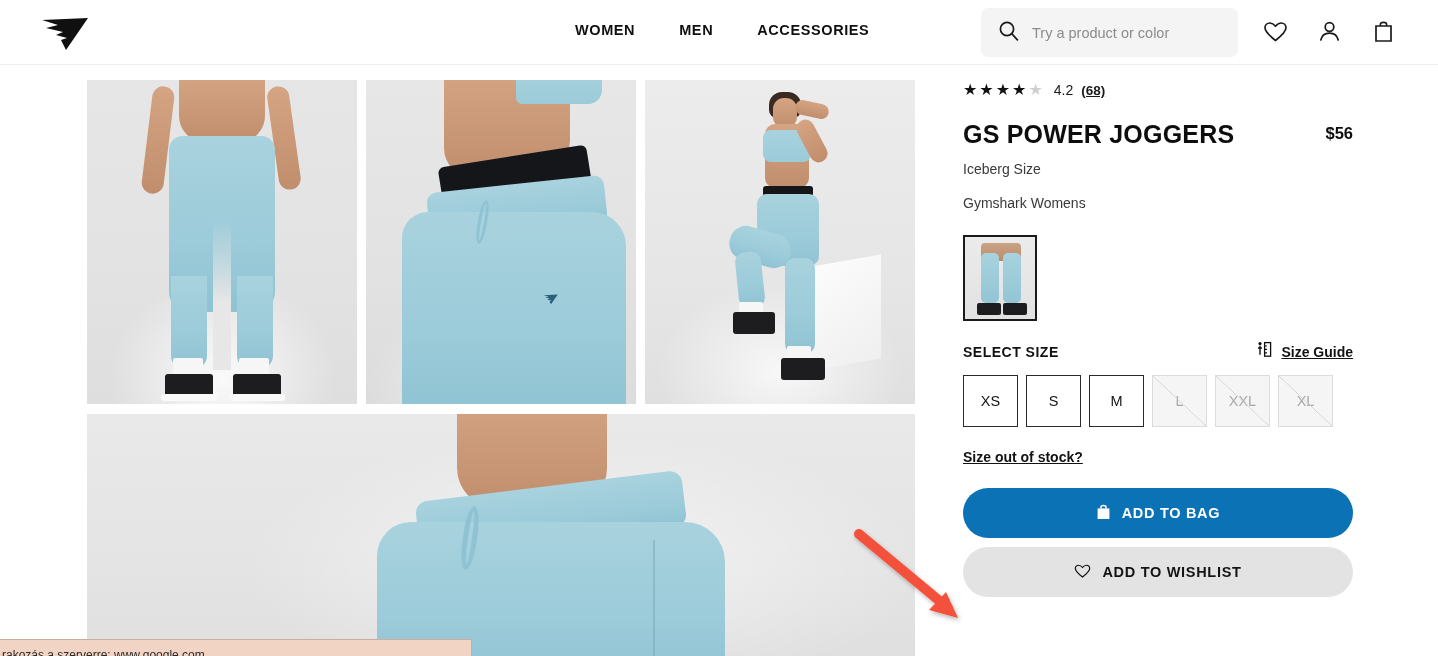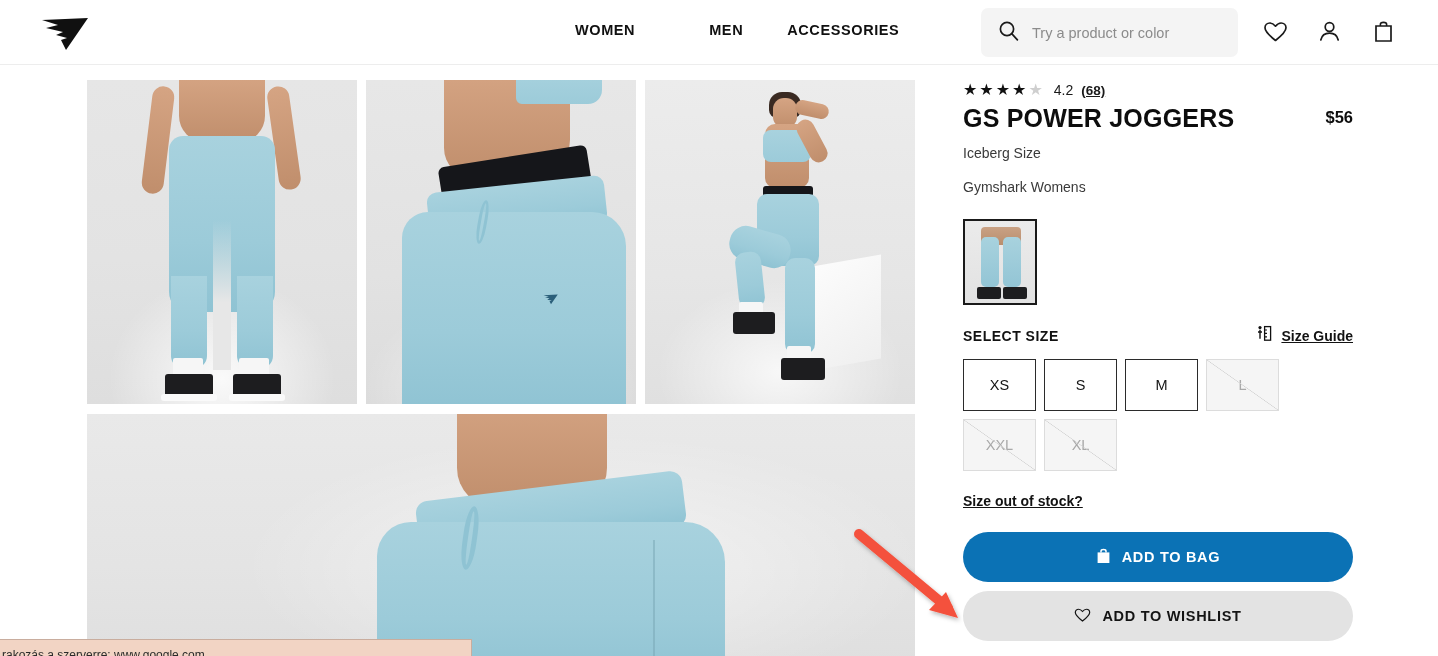--- a/index.html
+++ b/index.html
@@ -24,21 +24,21 @@
     width: 60px; height: 44px;
   }
   .nav {
     position: absolute; left: 575px; top: 22px;
     display: flex; gap: 0;
   }
   .nav-item {
     font-size: 14.5px; font-weight: bold; letter-spacing: .6px;
     color: #101010; cursor: pointer; white-space: nowrap;
   }
-  .nav-item.women  { margin-right: 74px; text-align: center; }
+  .nav-item.women  { margin-right: 44px; text-align: center; }
   .nav-item.men    { margin-right: 44px; }
 
   .search-wrap {
     position: absolute; left: 981px; top: 8px;
     width: 257px; height: 49px;
     background: #f4f4f4; border-radius: 7px;
     display: flex; align-items: center;
   }
   .search-icon { margin-left: 17px; display: block; }
   .search-input {
@@ -141,21 +141,21 @@
   
   .details { position: absolute; left: 963px; top: 80px; width: 390px; }
 
   .rating { display: flex; align-items: center; height: 20px; }
   .stars { display: flex; gap: 2px; font-size: 16px; line-height: 1; }
   .star { color: #111; }
   .star.empty { color: #cfcfcf; }
   .rating-score { margin-left: 11px; font-size: 14px; color: #1a1a1a; }
   .rating-count { margin-left: 8px; font-size: 13.5px; color: #1a1a1a; text-decoration: underline; cursor: pointer; font-weight: bold; }
 
-  .title-row { display: flex; align-items: flex-start; justify-content: space-between; margin-top: 4px; }
+  .title-row { display: flex; align-items: flex-start; justify-content: space-between; margin-top: 20px; }
   .p-title { font-size: 25px; font-weight: bold; letter-spacing: .2px; color: #0d0d0d; }
   .p-price { font-size: 16.5px; font-weight: bold; color: #0d0d0d; padding-top: 4px; }
   .p-color { margin-top: 12px; font-size: 14px; color: #3a3a3a; }
   .p-brand { margin-top: 18px; font-size: 14px; color: #3a3a3a; }
 
   .swatches { margin-top: 24px; display: flex; gap: 10px; }
   .swatch {
     width: 74px; height: 86px; border: 2px solid #1a1a1a;
     overflow: hidden; position: relative; cursor: pointer;
     background: linear-gradient(180deg,#ebebeb,#e2e2e2);
@@ -166,21 +166,21 @@
   .sw-shoeL{ position:absolute; left: 12px; top: 66px; width: 24px; height: 12px; background:#1d1d1f; border-radius: 2px; }
   .sw-shoeR{ position:absolute; left: 38px; top: 66px; width: 24px; height: 12px; background:#1d1d1f; border-radius: 2px; }
 
   .size-head { margin-top: 20px; display: flex; align-items: center; justify-content: space-between; }
   .size-label { font-size: 14px; font-weight: bold; letter-spacing: .5px; color: #121212; }
   .size-guide { display: flex; align-items: center; gap: 8px; cursor: pointer; }
   .size-guide-text { font-size: 14px; font-weight: bold; text-decoration: underline; color: #121212; }
 
   .sizes { margin-top: 13px; display: flex; flex-wrap: wrap; gap: 8px; width: 390px; }
   .size-box {
-    width: 73px; height: 52px; border: 1px solid #2b2b2b; background: #fff;
+    width: 55px; height: 52px; border: 1px solid #2b2b2b; background: #fff;
     display: flex; align-items: center; justify-content: center;
     font-size: 14.5px; color: #141414; cursor: pointer; position: relative;
   }
   .size-box.oos {
     border-color: #dcdcdc; background: #f5f5f5; color: #a9a9a9; cursor: default;
   }
   .size-box.oos::after {
     content: ""; position: absolute; left: 0; top: 0; width: 100%; height: 100%;
     background: linear-gradient(to top right, transparent calc(50% - 0.6px), #d2d2d2 50%, transparent calc(50% + 0.6px));
   }

